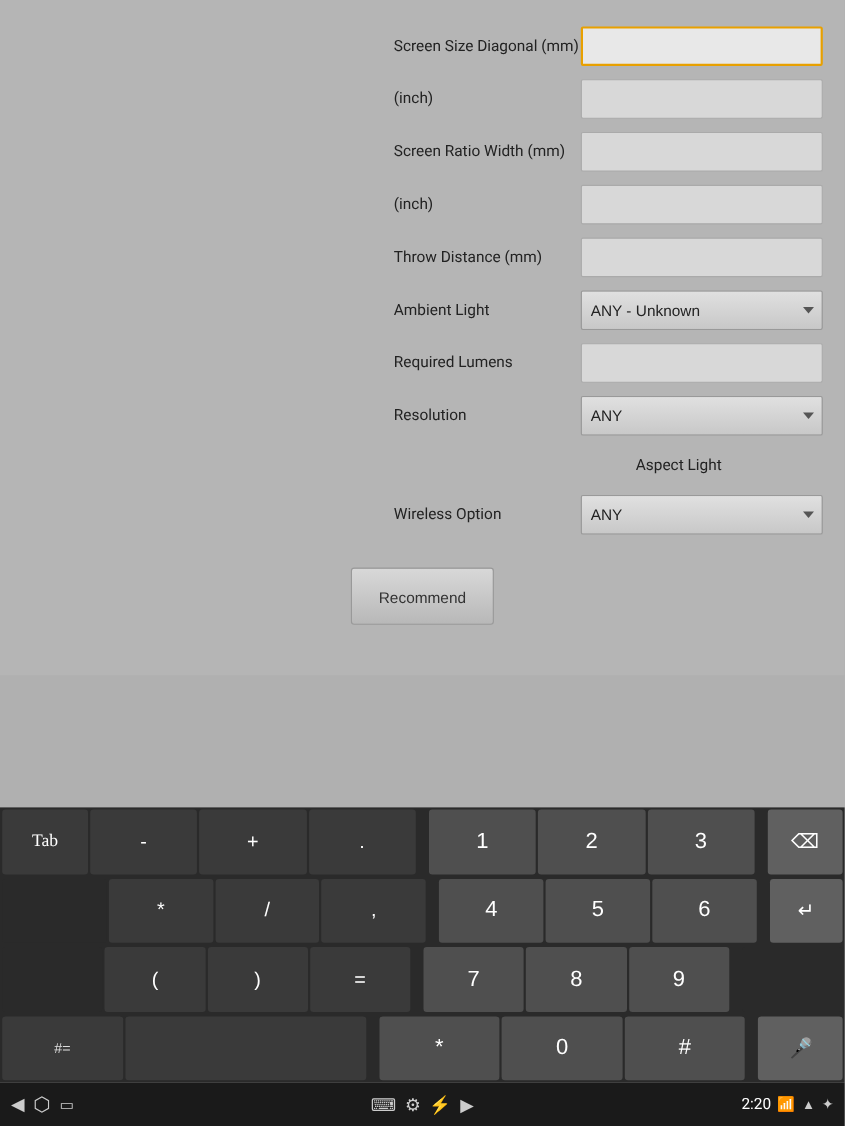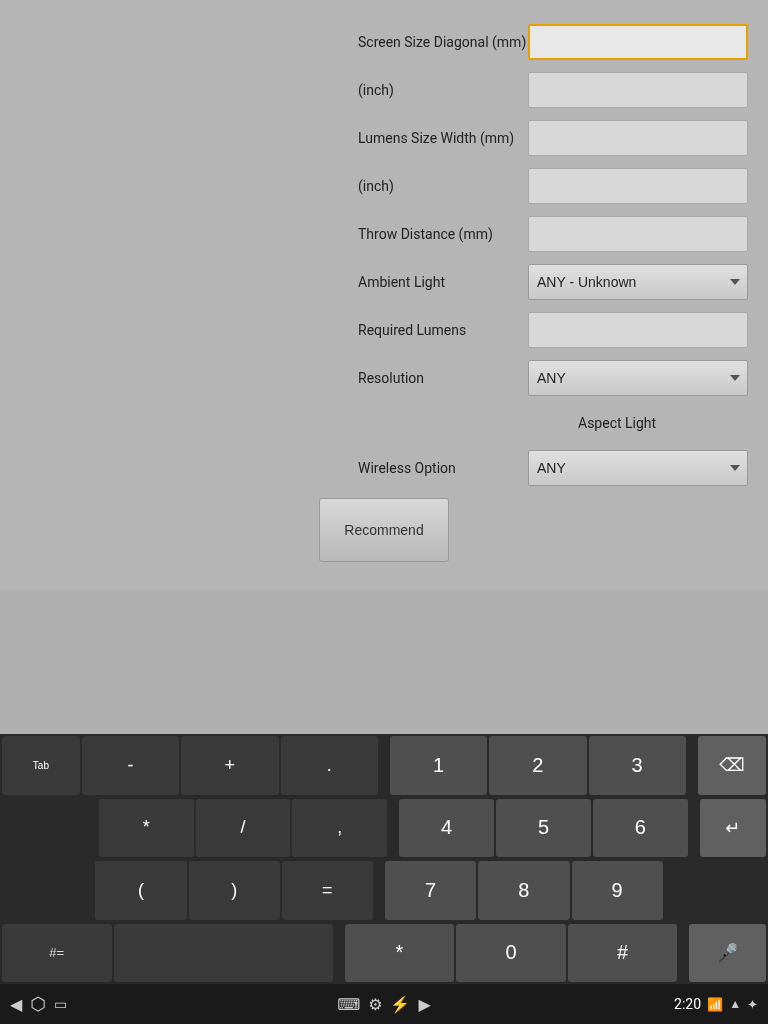--- a/index.html
+++ b/index.html
@@ -80,23 +80,23 @@
       width: 0;
       height: 0;
       border-left: 5px solid transparent;
       border-right: 5px solid transparent;
       border-top: 6px solid #555;
       pointer-events: none;
     }
 
     .recommend-btn {
       display: block;
-      margin: 8px auto;
+      margin: 26px auto;
       width: 130px;
-      height: 64px;
+      height: 52px;
       background: linear-gradient(to bottom, #d8d8d8, #b8b8b8);
       border: 1px solid #999;
       border-radius: 3px;
       font-size: 14px;
       color: #333;
       cursor: pointer;
       text-align: center;
       line-height: 52px;
     }
 
@@ -138,22 +138,23 @@
       background: #3a3a3a;
     }
 
     .kb-key.action {
       background: #606060;
       flex: 0.7;
     }
 
     .kb-key.tab-key {
       background: #3a3a3a;
-      font-size: 10px;
+      font-size: 16px;
       flex: 0.8;
+      font-family: Liberation Serif, serif;
     }
 
     .kb-key.numpad {
       background: #4f4f4f;
       font-size: 20px;
     }
 
     .kb-key.wide {
       flex: 2;
     }
@@ -230,21 +231,21 @@
     <label class="form-label">Screen Size Diagonal (mm)</label>
     <input type="text" class="form-input focused" value="" style="">
   </div>
 
   <div class="form-row">
     <label class="form-label">(inch)</label>
     <input type="text" class="form-input" value="" style="">
   </div>
 
   <div class="form-row">
-    <label class="form-label">Lumens Size Width (mm)</label>
+    <label class="form-label">Screen Ratio Width (mm)</label>
     <input type="text" class="form-input" value="" style="">
   </div>
 
   <div class="form-row">
     <label class="form-label">(inch)</label>
     <input type="text" class="form-input" value="" style="">
   </div>
 
   <div class="form-row">
     <label class="form-label">Throw Distance (mm)</label>

